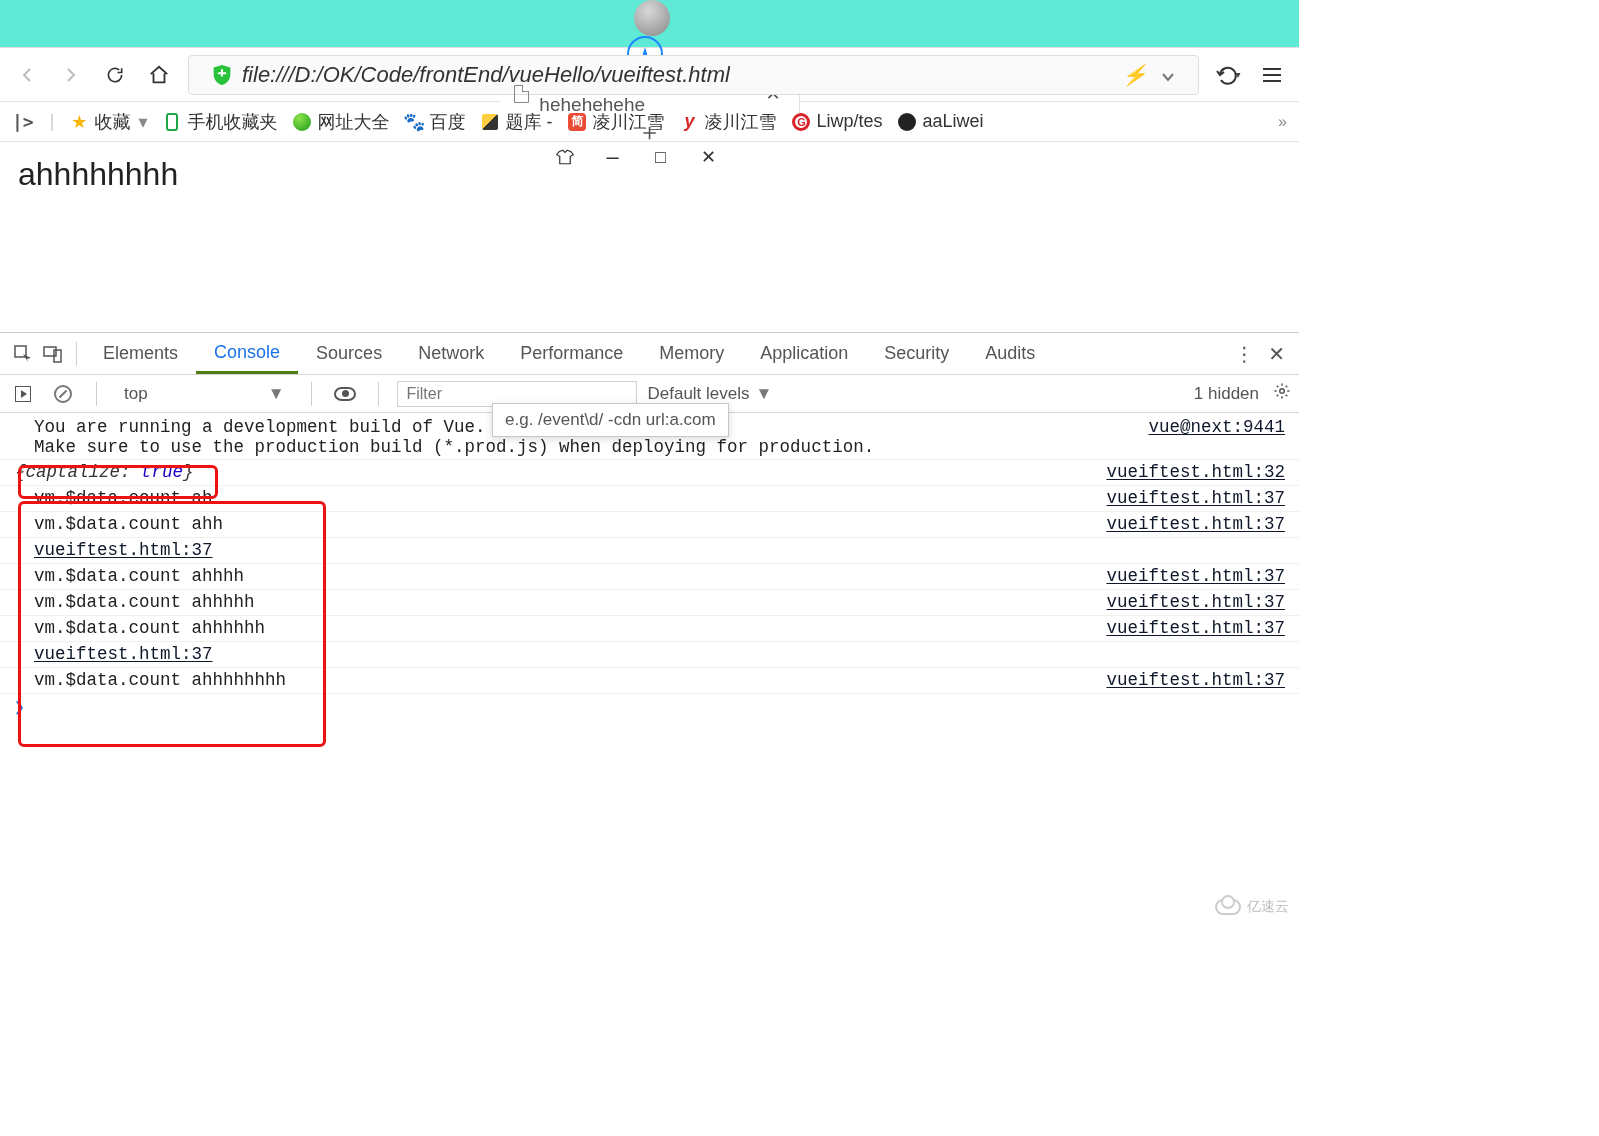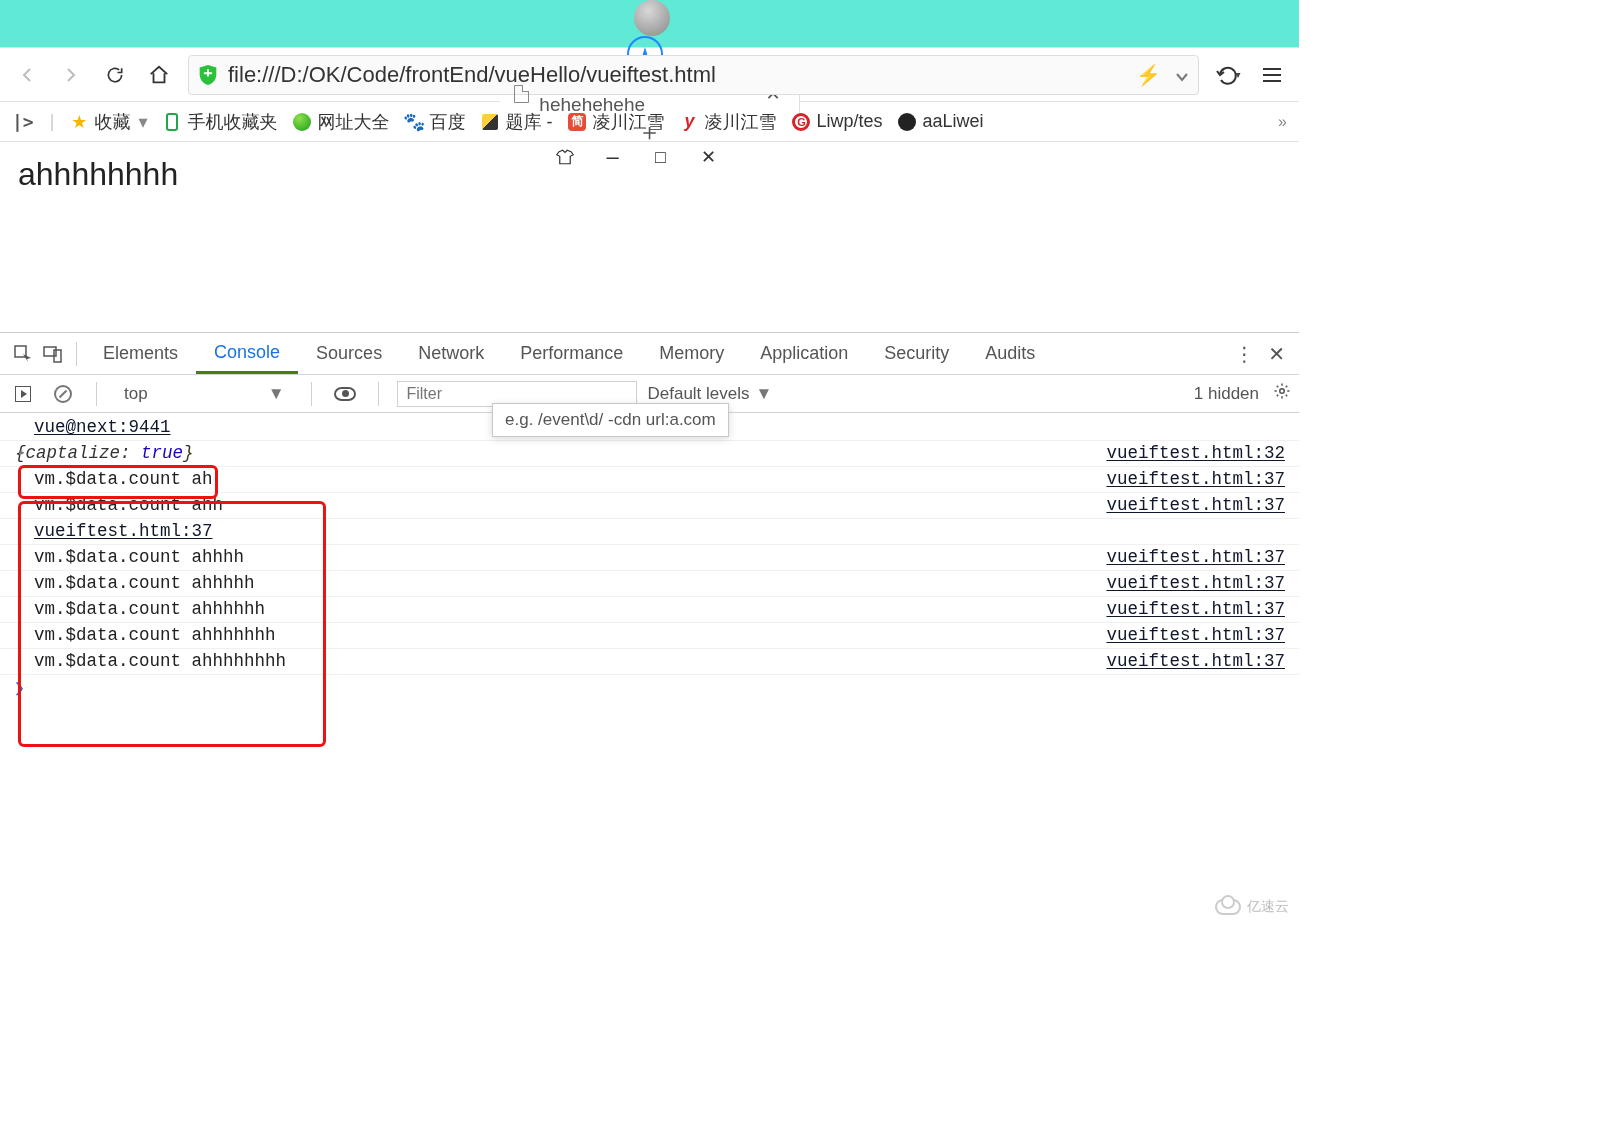--- a/index.html
+++ b/index.html
@@ -64,24 +64,25 @@
     padding: 0 12px;
     gap: 14px;
     border-bottom: 1px solid #e2e2e2;
     background:#fff;
   }
   .nav-btn { width:30px; height:30px; display:flex; align-items:center; justify-content:center; color:#444; }
   .nav-btn.disabled { color:#bdbdbd; }
   .url-box {
     flex:1; display:flex; align-items:center;
     border:1px solid #ddd; border-radius: 4px;
-    height: 40px; padding: 0 9px;
+    height: 40px; padding: 0 23px;
     font-size: 22px; color:#333;
     gap:10px;
     background:#fafafa;
+    font-style:italic;
   }
   .shield { width:20px; height:22px; }
   .url-text { white-space: nowrap; overflow:hidden; }
   .url-tail { margin-left:auto; display:flex; align-items:center; gap:14px; }
   .bolt { color:#1fbf3f; font-size:20px; }
   .dd-caret { color:#777; }
   .undo-btn svg, .menu-btn { color:#333; }
 
   
   .bookmarks {
@@ -395,20 +396,22 @@
       <span>1 hidden</span>
       <span class="gear-ico"><svg viewBox="0 0 24 24">
             <circle cx="12" cy="12" r="3" fill="none" stroke="#555" stroke-width="2"></circle>
             <path d="M12 2v3M12 19v3M2 12h3M19 12h3M5 5l2 2M17 17l2 2M19 5l-2 2M7 17l-2 2" stroke="#555" stroke-width="2"></path>
           </svg></span>
     </span>
   </div>
 
   <div class="console-body" style="position:relative;">
     <div class="row">
+      <span class="msg"><span>You are running a development build of Vue.</span>
+<span>Make sure to use the production build (*.prod.js) when deploying for production.</span></span>
       <span class="src">vue@next:9441</span>
     </div>
 
     <div class="row expandable" style="position:relative;padding-left:15px;">
       <span class="msg obj-ital"><span>{captalize: </span><span class="kw-true">true</span><span>}</span></span>
       <span class="src">vueiftest.html:32</span>
     </div>
 
     <div id="log-rows">
         <div class="row">
@@ -428,21 +431,20 @@
         </div>
         <div class="row">
           <span class="msg">vm.$data.count ahhhhh</span>
           <span class="src">vueiftest.html:37</span>
         </div>
         <div class="row">
           <span class="msg">vm.$data.count ahhhhhh</span>
           <span class="src">vueiftest.html:37</span>
         </div>
         <div class="row">
-          <span class="msg">vm.$data.count ahhhhhhh</span>
           <span class="src">vueiftest.html:37</span>
         </div>
         <div class="row">
           <span class="msg">vm.$data.count ahhhhhhhh</span>
           <span class="src">vueiftest.html:37</span>
         </div>
       </div>
 
     <div class="prompt-row">❯</div>
 

